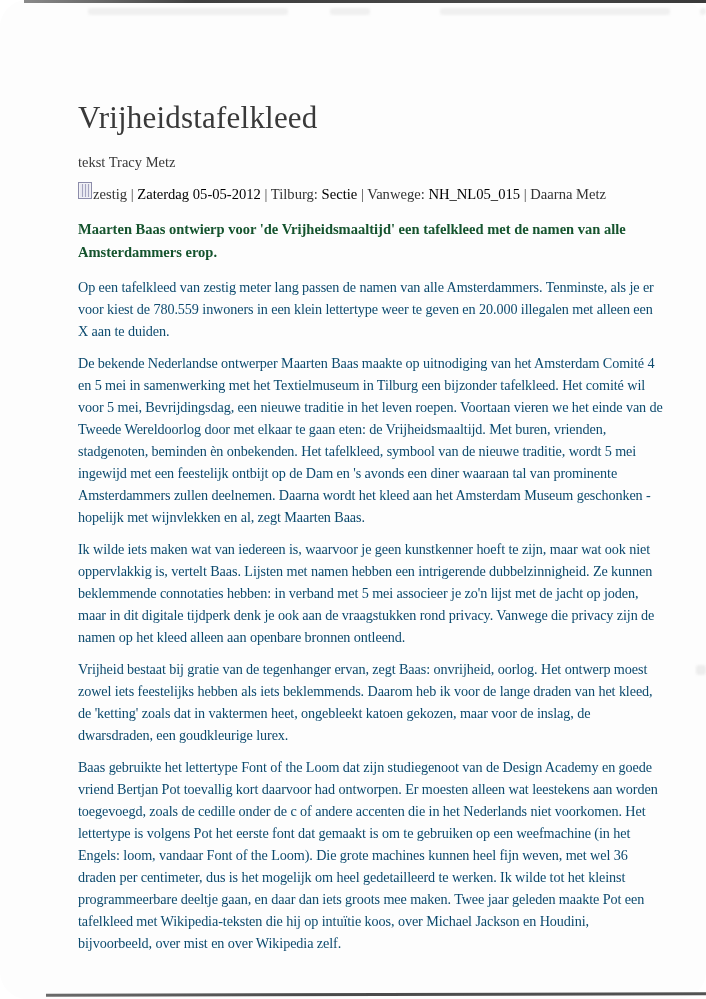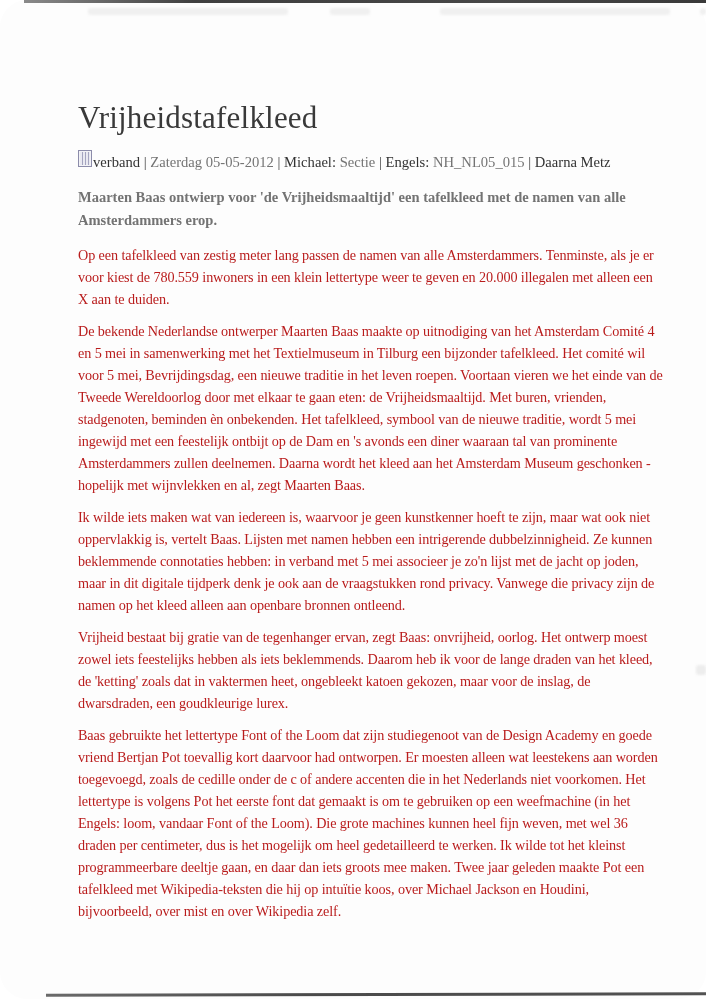--- a/index.html
+++ b/index.html
@@ -73,76 +73,77 @@
   }
   .meta {
     margin: 0 0 14px 0;
     font-size: 14.6px;
     line-height: 20px;
     color: #333333;
     white-space: nowrap;
   }
   .meta .sep { color: #444444; }
   .meta .link {
-    color: #737373;
+    color: #000000;
     text-decoration: none;
     cursor: pointer;
   }
   .doc-icon {
     display: inline-block;
     width: 12px;
     height: 15px;
     margin-right: 1px;
     vertical-align: text-top;
     transform: translateY(-4px);
     border: 1px solid #8c8caa;
     background: repeating-linear-gradient(90deg, #a4a4bf 0px, #a4a4bf 1px, #e9e9f1 1px, #e9e9f1 3px);
     box-shadow: 0 0 0 1px #f2f2f6 inset;
   }
   p.intro {
     margin: 0 0 12px 0;
     font-size: 14.5px;
     line-height: 23px;
     font-weight: 700;
-    color: #737373;
+    color: #14532d;
   }
   p.para {
     margin: 0 0 10px 0;
     font-size: 14.2px;
     line-height: 22px;
     letter-spacing: -0.1px;
-    color: #b91c1c;
+    color: #0c4a6e;
   }
 </style>
 </head>
 <body>
 
 <div class="page">
 
   <div class="scan-line-top"></div>
   <div class="smudge s1"></div>
   <div class="smudge s2"></div>
   <div class="smudge s3"></div>
   <div class="smudge s4"></div>
   <div class="smudge s5"></div>
 
   <div class="article">
 
     <h1 class="title">Vrijheidstafelkleed</h1>
 
+    <p class="byline">tekst Tracy Metz</p>
 
     <div class="meta">
-      <span class="doc-icon"></span><span>verband</span>
+      <span class="doc-icon"></span><span>zestig</span>
       <span class="sep">|</span>
       <a class="link">Zaterdag 05-05-2012</a>
       <span class="sep">|</span>
-      <span>Michael:</span>
+      <span>Tilburg:</span>
       <a class="link">Sectie</a>
       <span class="sep">|</span>
-      <span>Engels:</span>
+      <span>Vanwege:</span>
       <a class="link">NH_NL05_015</a>
       <span class="sep">|</span>
       <span>Daarna Metz</span>
     </div>
 
     <p class="intro">Maarten Baas ontwierp voor 'de Vrijheidsmaaltijd' een tafelkleed met de namen van alle Amsterdammers erop.</p>
 
     <p class="para">Op een tafelkleed van zestig meter lang passen de namen van alle Amsterdammers. Tenminste, als je er voor kiest de 780.559 inwoners in een klein lettertype weer te geven en 20.000 illegalen met alleen een X aan te duiden.</p>
     <p class="para">De bekende Nederlandse ontwerper Maarten Baas maakte op uitnodiging van het Amsterdam Comité 4 en 5 mei in samenwerking met het Textielmuseum in Tilburg een bijzonder tafelkleed. Het comité wil voor 5 mei, Bevrijdingsdag, een nieuwe traditie in het leven roepen. Voortaan vieren we het einde van de Tweede Wereldoorlog door met elkaar te gaan eten: de Vrijheidsmaaltijd. Met buren, vrienden, stadgenoten, beminden èn onbekenden. Het tafelkleed, symbool van de nieuwe traditie, wordt 5 mei ingewijd met een feestelijk ontbijt op de Dam en 's avonds een diner waaraan tal van prominente Amsterdammers zullen deelnemen. Daarna wordt het kleed aan het Amsterdam Museum geschonken - hopelijk met wijnvlekken en al, zegt Maarten Baas.</p>
     <p class="para">Ik wilde iets maken wat van iedereen is, waarvoor je geen kunstkenner hoeft te zijn, maar wat ook niet oppervlakkig is, vertelt Baas. Lijsten met namen hebben een intrigerende dubbelzinnigheid. Ze kunnen beklemmende connotaties hebben: in verband met 5 mei associeer je zo'n lijst met de jacht op joden, maar in dit digitale tijdperk denk je ook aan de vraagstukken rond privacy. Vanwege die privacy zijn de namen op het kleed alleen aan openbare bronnen ontleend.</p>

